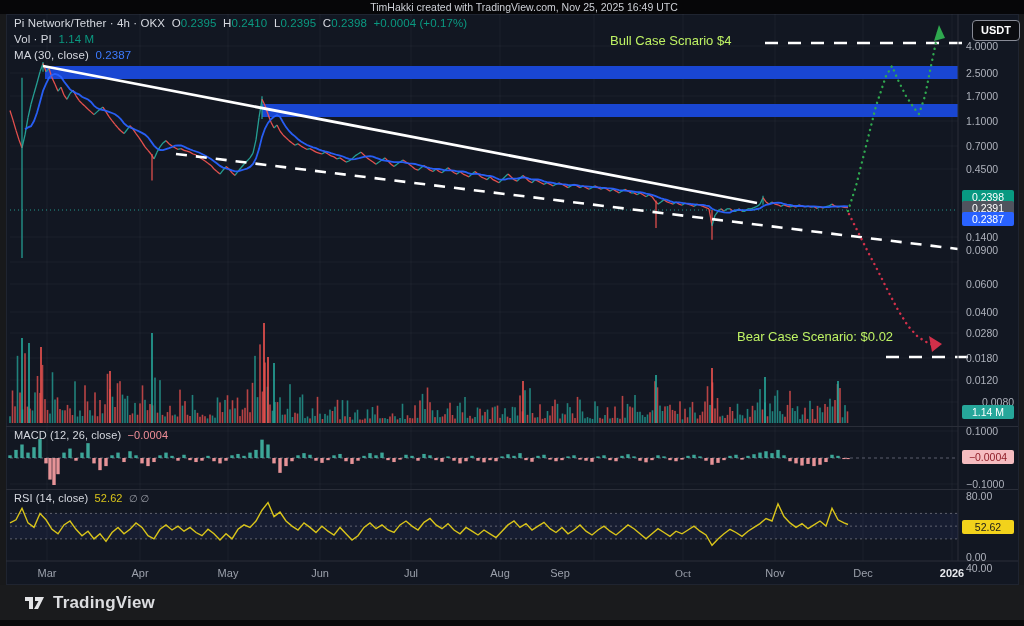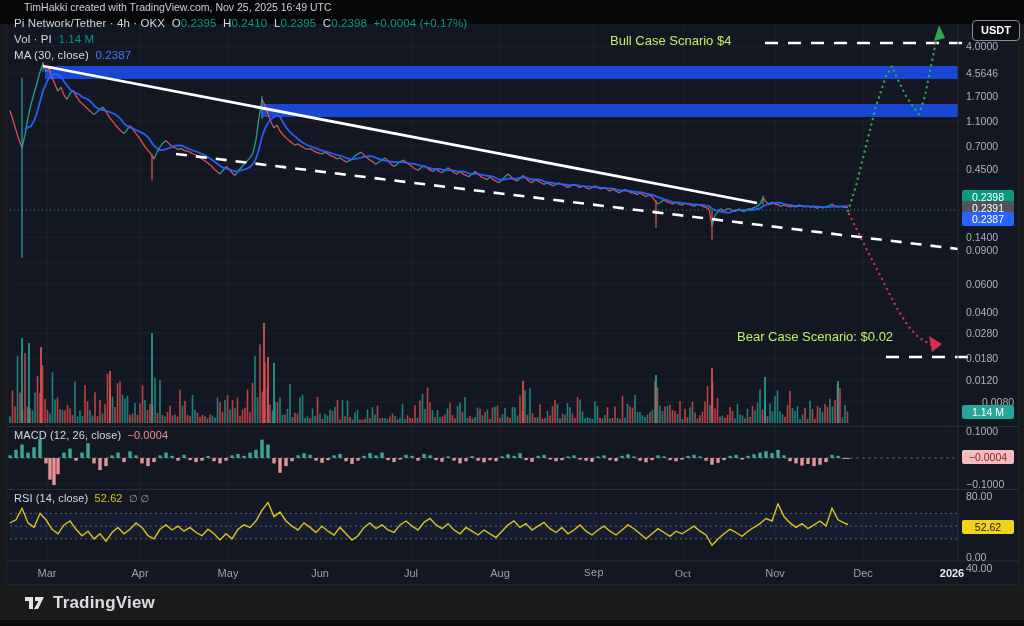--- a/index.html
+++ b/index.html
@@ -1,20 +1,20 @@
 <!DOCTYPE html>
 <html><head>
 <meta charset="utf-8">
 <style>
   html,body{margin:0;padding:0;background:#18191b;}
   body{width:1024px;height:626px;position:relative;overflow:hidden;
        font-family:"Liberation Sans", sans-serif;-webkit-font-smoothing:antialiased;}
   .abs{position:absolute;}
-  #topstrip{left:0;top:0;width:1024px;height:24px;background:#060608;color:#cdd0d6;
-            font-size:10.5px;line-height:14px;padding-left:24px;box-sizing:border-box;white-space:nowrap;}
+  #topstrip{left:0;top:0;width:1024px;height:14px;background:#060608;color:#cdd0d6;
+            font-size:10.5px;line-height:14px;padding-left:24px;box-sizing:border-box;white-space:nowrap;text-align:center;}
   #chartbg{left:6px;top:14px;width:1013px;height:571px;background:#121722;border:1px solid #1f2430;box-sizing:border-box;}
   #cv{left:0;top:0;width:1024px;height:626px;pointer-events:none;}
   .legendrow{left:14px;color:#d6d9e0;font-size:11.5px;white-space:nowrap;letter-spacing:.1px;}
   .lg-val{color:#0a9981;}
   .lg-blue{color:#3d7bff;}
   .lg-dim{color:#d6d9e0;}
   .annot{color:#bef264;font-size:13px;white-space:nowrap;}
   .ax{position:absolute;left:966px;color:#aeb2bc;font-size:10.5px;transform:translateY(-50%);white-space:nowrap;}
   .badge{position:absolute;left:962px;width:52px;text-align:center;font-size:10.5px;
          padding:1px 0;border-radius:2px;transform:translateY(-50%);white-space:nowrap;}
@@ -892,21 +892,21 @@
 <div class="abs legendrow" style="top:492px;font-size:11px">
   <span>RSI (14, close)</span>&nbsp;
   <span style="color:#d9c41a">52.62</span>&nbsp;
   <span class="ind-extra">∅  ∅</span>
 </div>
 
 <div class="abs" id="usdtbtn">USDT</div>
 
 <div id="axislabels">
     <div class="ax" style="top: 46px;">4.0000</div>
-    <div class="ax" style="top: 73px;">4.5646</div>
+    <div class="ax" style="top: 73px;">2.5000</div>
     <div class="ax" style="top: 96px;">1.7000</div>
     <div class="ax" style="top: 121px;">1.1000</div>
     <div class="ax" style="top: 146px;">0.7000</div>
     <div class="ax" style="top: 169px;">0.4500</div>
     <div class="ax" style="top: 237px;">0.1400</div>
     <div class="ax" style="top: 250px;">0.0900</div>
     <div class="ax" style="top: 284px;">0.0600</div>
     <div class="ax" style="top: 312px;">0.0400</div>
     <div class="ax" style="top: 333px;">0.0280</div>
     <div class="ax" style="top: 358px;">0.0180</div>
@@ -926,21 +926,21 @@
     <div class="badge" style="top: 457px; background: rgb(245, 188, 192); color: rgb(143, 31, 41);">−0.0004</div>
     <div class="badge" style="top: 527px; background: rgb(242, 210, 27); color: rgb(27, 27, 27);">52.62</div>
   </div>
 <div id="timeaxis">
     <div class="month" style="left: 47px;">Mar</div>
     <div class="month" style="left: 140px;">Apr</div>
     <div class="month" style="left: 228px;">May</div>
     <div class="month" style="left: 320px;">Jun</div>
     <div class="month" style="left: 411px;">Jul</div>
     <div class="month" style="left: 500px;">Aug</div>
-    <div class="month" style="left: 594px; font-family: Liberation Mono, monospace;">Sep</div>
+    <div class="month" style="left: 560px;">Sep</div>
     <div class="month" style="left: 683px; font-family: Liberation Serif, serif;">Oct</div>
     <div class="month" style="left: 775px;">Nov</div>
     <div class="month" style="left: 863px;">Dec</div>
     <div class="month bold" style="left: 952px;">2026</div>
   </div>
 
 <div class="abs" id="bottombar"></div>
 <div class="abs" id="bottomedge"></div>
 <div class="abs" id="logo">
   <svg width="21" height="21" viewBox="0 0 21 21">

